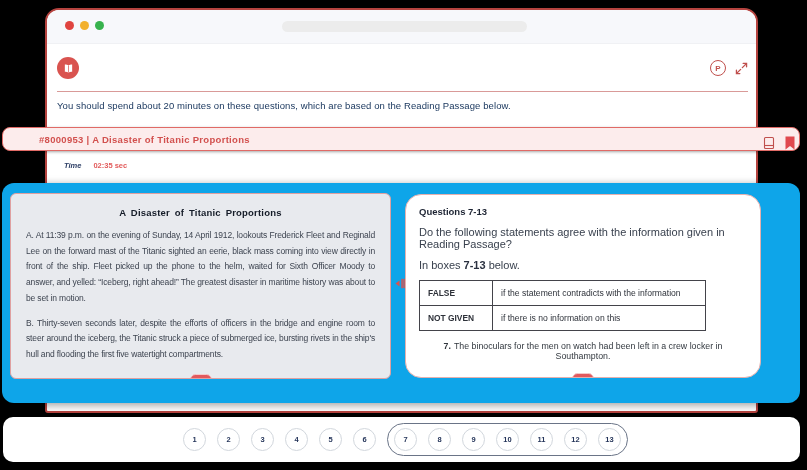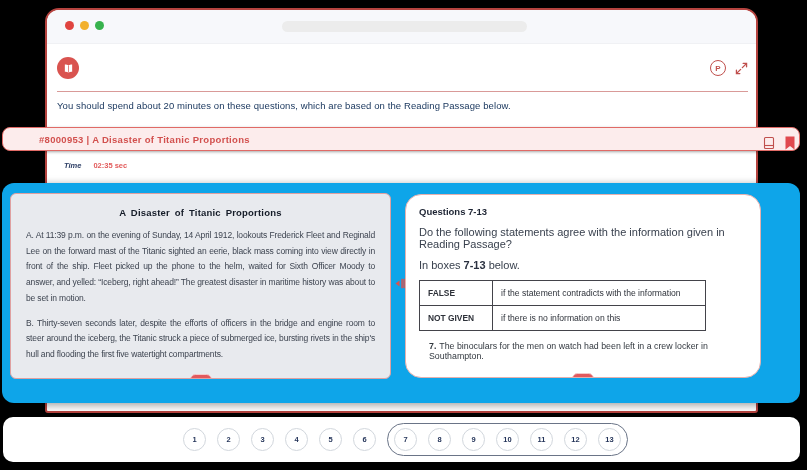--- a/index.html
+++ b/index.html
@@ -88,21 +88,21 @@
   .q-line{font-size:11px;color:#39414e;margin:0 0 9px 0;}
   .q-line b{color:#2a3140;}
   .gap-left{margin-left:3px;}
   .tfng-table{border-collapse:collapse;margin:0 0 9px 0;}
   .tfng-table td{
     border:1px solid #43434a;font-size:8.6px;color:#2d3139;
     padding:5px 8px;height:14px;vertical-align:middle;
   }
   .tfng-table td.term{width:56px;font-weight:bold;font-size:8.4px;}
   .tfng-table td.def{width:196px;}
-  .q-item{font-size:8.8px;color:#32383f;margin:10px;}
+  .q-item{font-size:8.8px;color:#32383f;margin:10px;text-align:center;}
 
   .drag-pill{
     position:absolute;left:50%;bottom:-7px;transform:translateX(-50%);
     width:22px;height:11px;background:#e15a5e;border:1px solid #f5caca;border-radius:7px;
     display:flex;align-items:center;justify-content:center;box-sizing:border-box;
   }
   .drag-pill .bar{width:9px;height:1.6px;background:#fff;border-radius:1px;}
   .splitter{position:absolute;left:393px;top:93px;width:18px;height:15px;}
 
   

